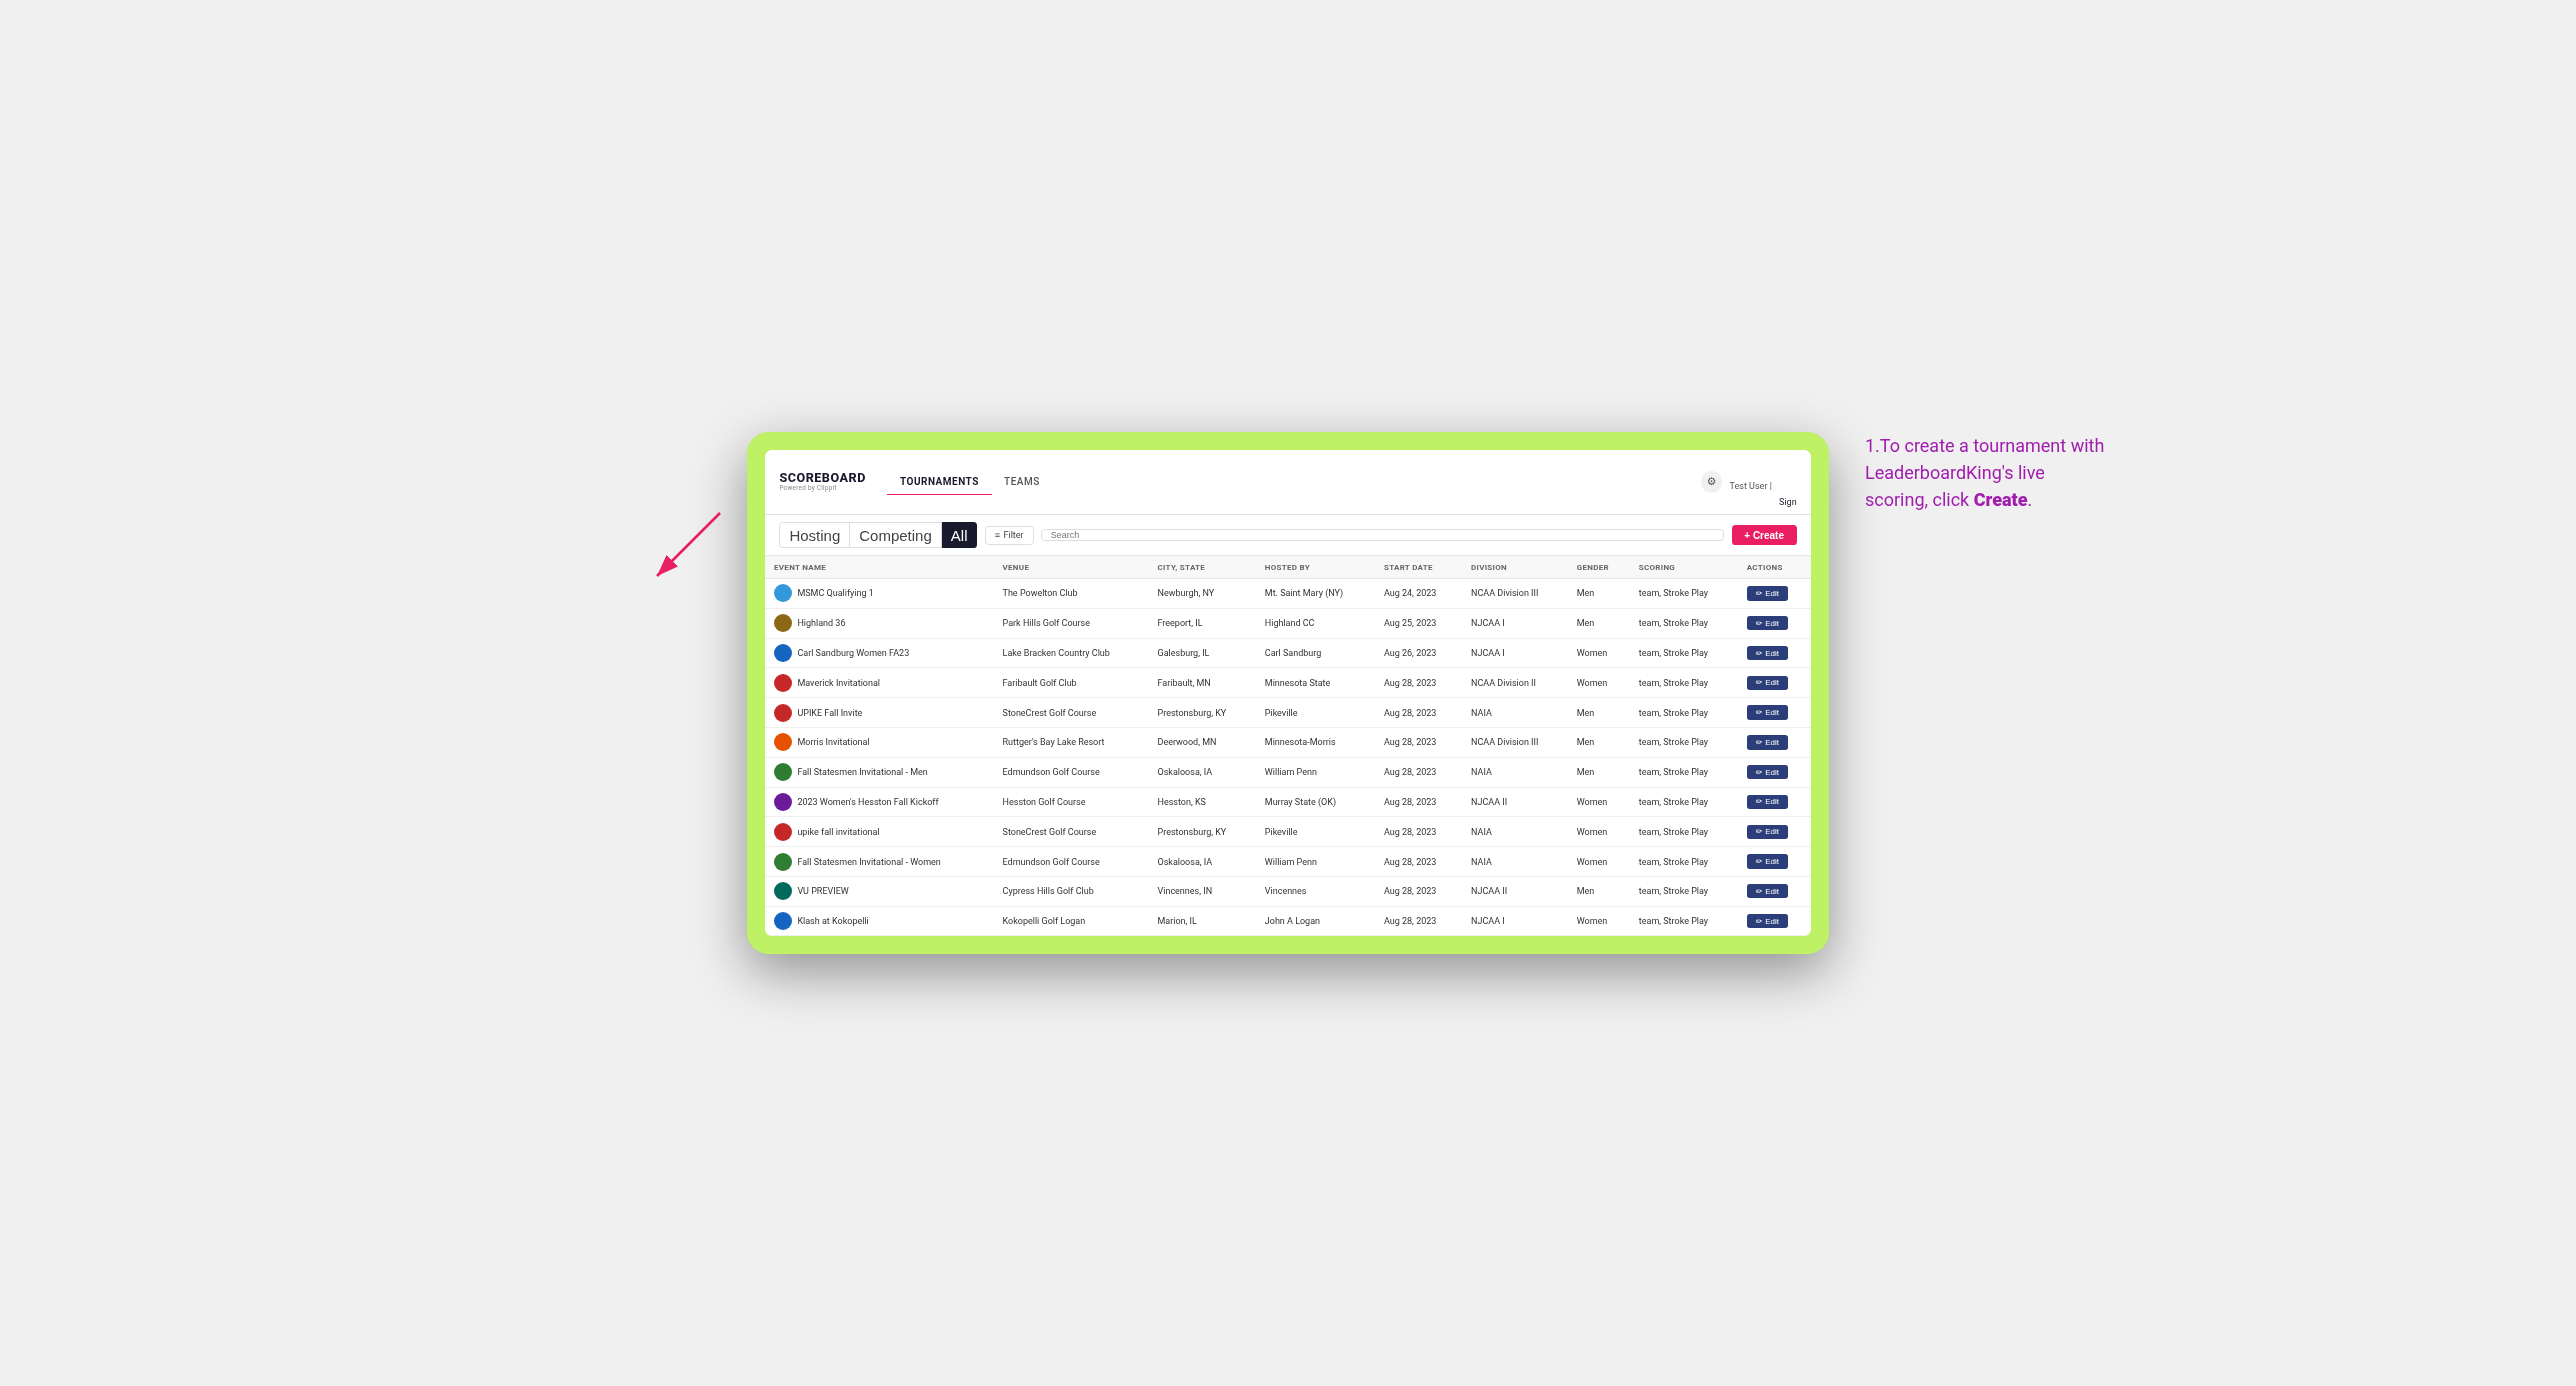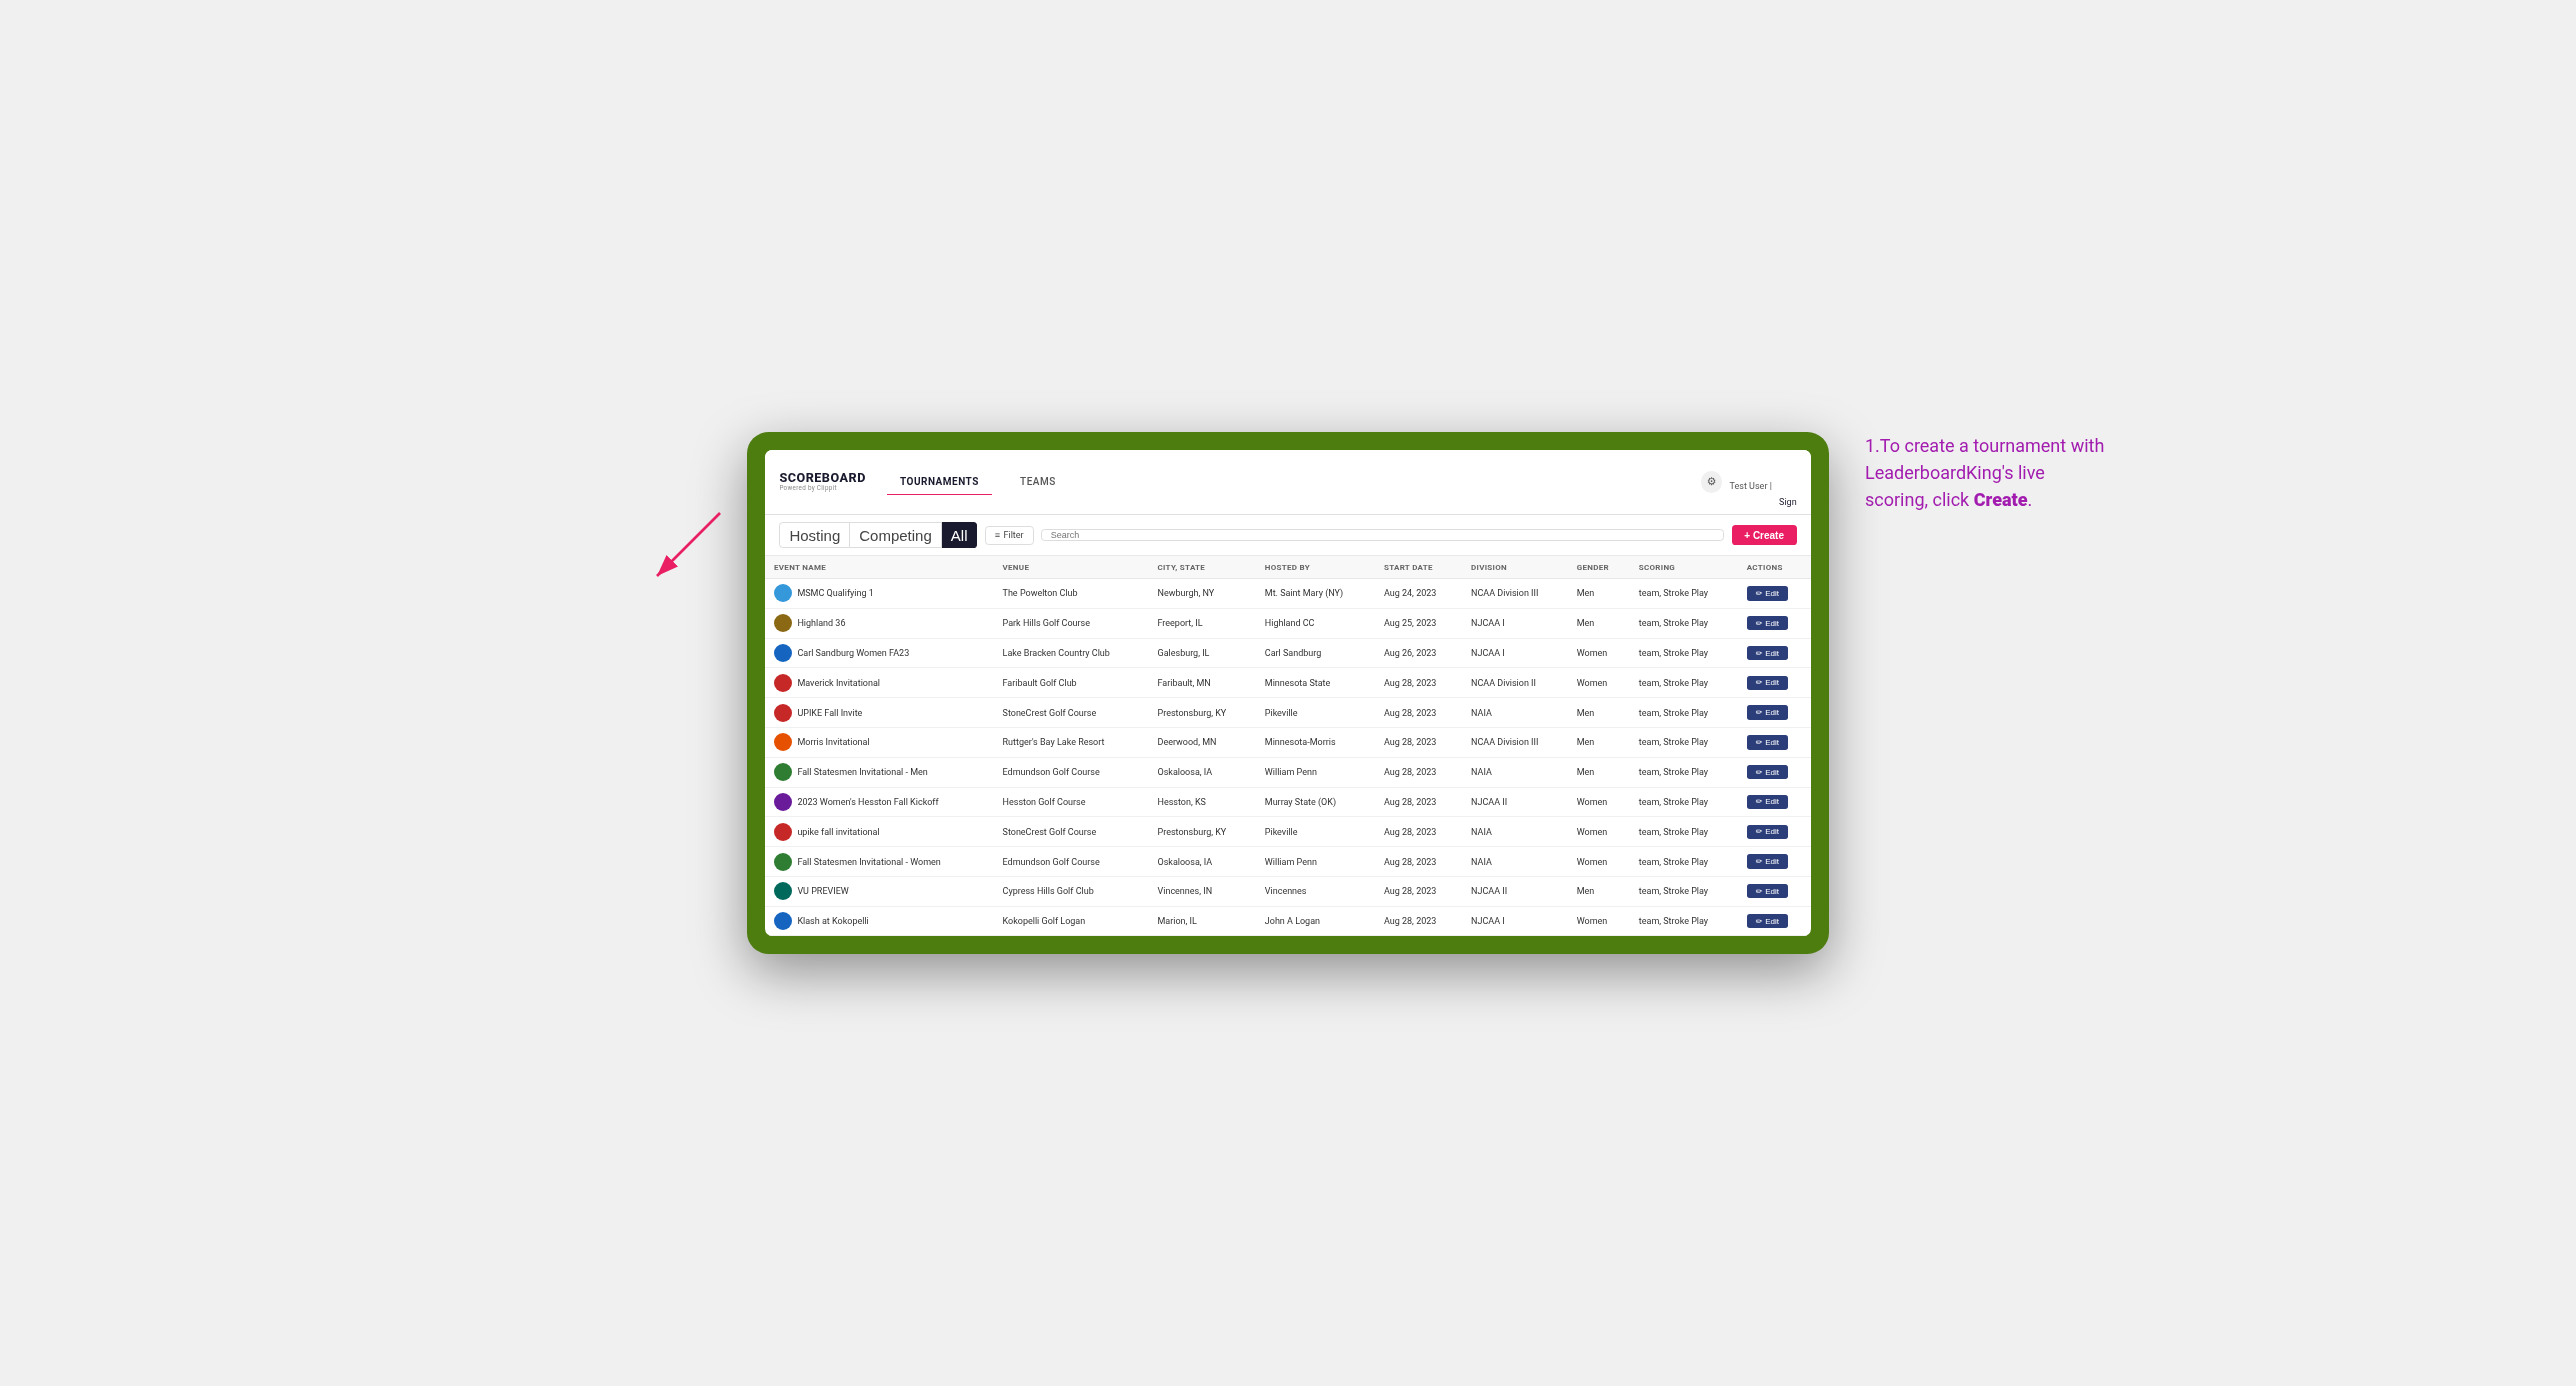--- a/index.html
+++ b/index.html
@@ -17,21 +17,21 @@
       display: flex;
       align-items: flex-start;
       gap: 0;
       position: relative;
       width: 100%;
       max-width: 1082px;
     }
 
     
     .tablet-frame {
-      background: #4d7c0f;
+      background: #bef264;
       border-radius: 21.6px;
       padding: 18px;
       box-shadow: 0 18px 54px rgba(0,0,0,0.4);
       flex: 1;
       min-width: 0;
     }
 
     .tablet-screen {
       background: #fff;
       border-radius: 7.2px;
@@ -77,21 +77,21 @@
     }
 
     .logo-sub {
       font-size: 6.3px;
       color: #888;
       letter-spacing: 0.3px;
     }
 
     .nav-tabs {
       display: flex;
-      gap: 16px;
+      gap: 0;
     }
 
     .nav-tab {
       padding: 7.2px 12.6px;
       font-size: 10px;
       font-weight: 500;
       color: #555;
       cursor: pointer;
       border-bottom: 1.8px solid transparent;
       text-transform: uppercase;

